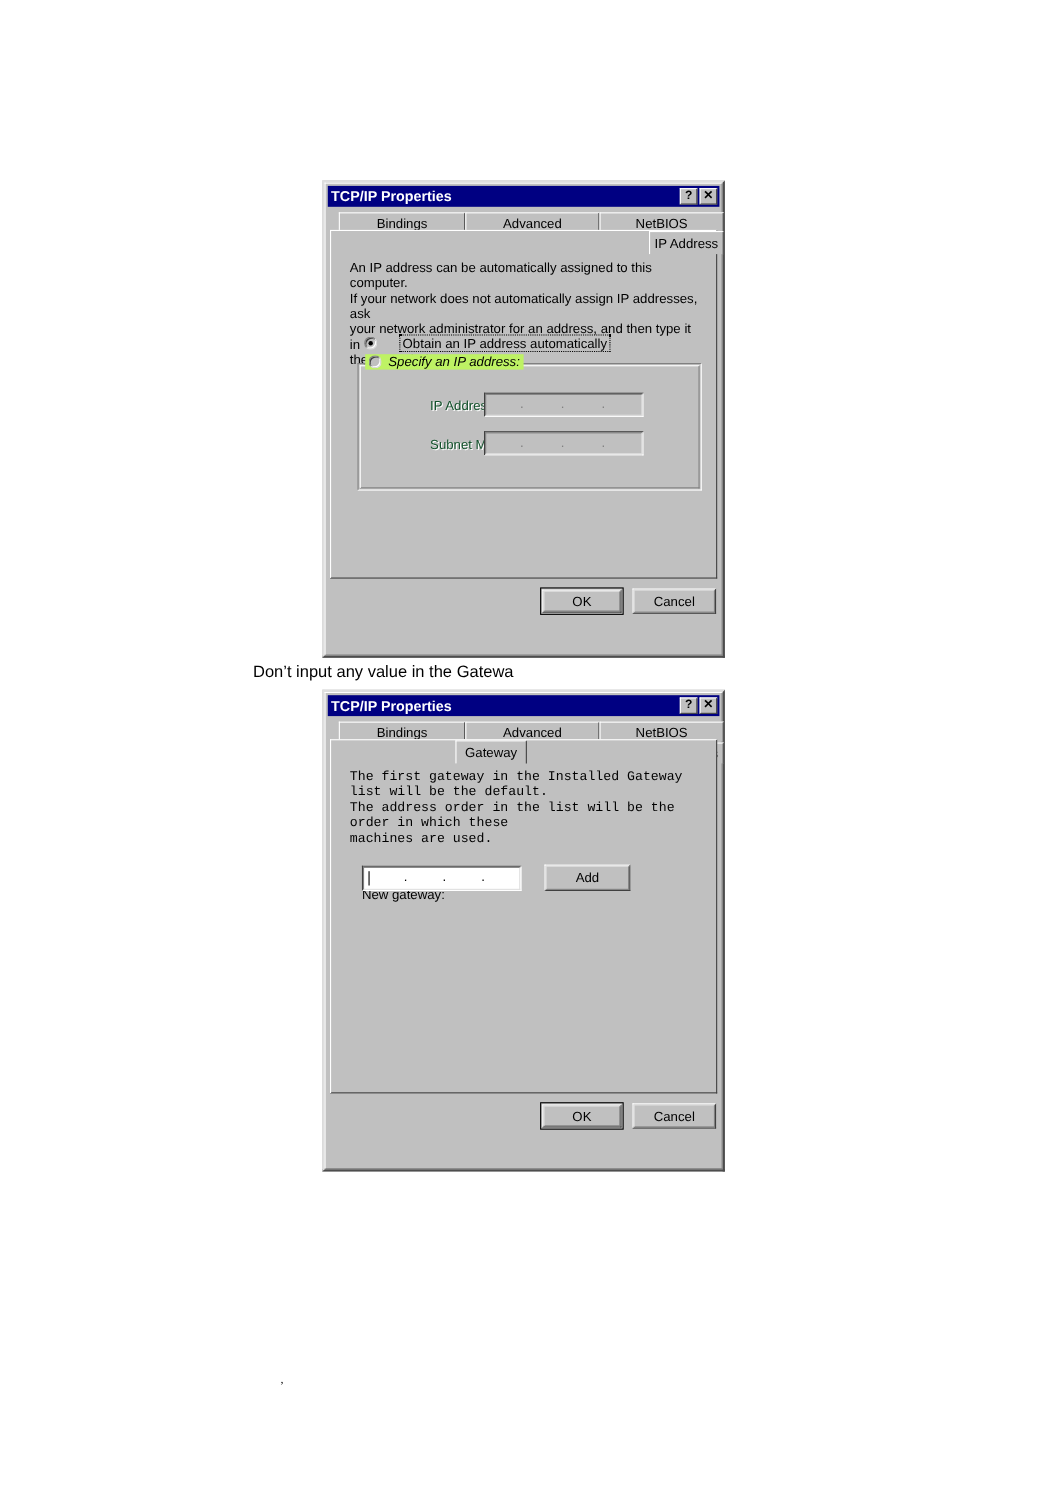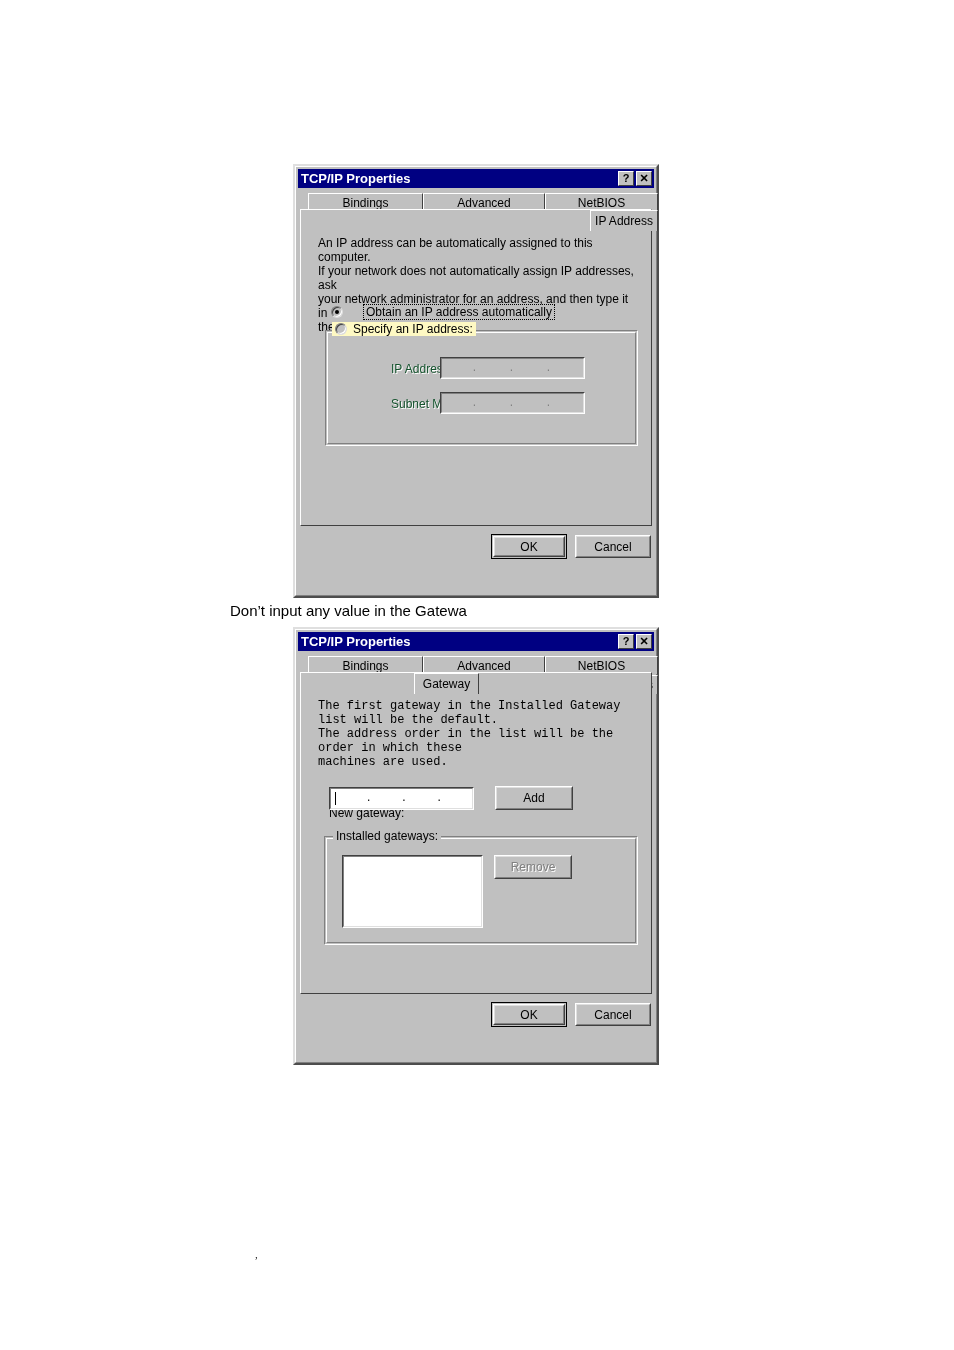--- a/index.html
+++ b/index.html
@@ -216,27 +216,28 @@
     padding: 0 3px;
     font-size: 12px;
     line-height: 14px;
     z-index: 3;
     white-space: nowrap;
   }
   .group-legend-radio {
     position: absolute;
     top: -9px;
     left: 6px;
-    background: #fef9c3;
+    background: #bef264;
     padding: 0 3px;
     display: flex;
     align-items: center;
     z-index: 3;
     font-size: 12px;
     white-space: nowrap;
+    font-style: italic;
   }
 
   
   .field-label {
     position: absolute;
     font-size: 12px;
     white-space: nowrap;
   }
   .ipfield {
     position: absolute;
@@ -511,34 +512,20 @@
           <span class="ipseg"></span>
         </div>
       </div>
 
       <div class="btn" style="left:194px; top:113px; width:78px; height:24px;">
         <div class="btn-in">
           <span>Add</span>
         </div>
       </div>
 
-      <div class="groupbox" style="left:23px; top:163px; width:314px; height:109px;">
-        <div class="groupbox-inner"></div>
-        <div class="group-legend">Installed gateways:</div>
-
-        <div class="listbox" style="left:17px; top:18px; width:141px; height:73px;">
-          <div class="listbox-in"></div>
-        </div>
-
-        <div class="btn disabled" style="left:169px; top:18px; width:78px; height:24px;">
-          <div class="btn-in">
-            <span>Remove</span>
-          </div>
-        </div>
-      </div>
     </div>
 
     <div class="btn default" style="left:195px; top:372px; width:76px; height:25px;">
       <div class="btn-outer"></div>
       <div class="btn-in" style="inset:2px;">
         <span>OK</span>
       </div>
     </div>
     <div class="btn" style="left:279px; top:373px; width:76px; height:23px;">
       <div class="btn-in">

